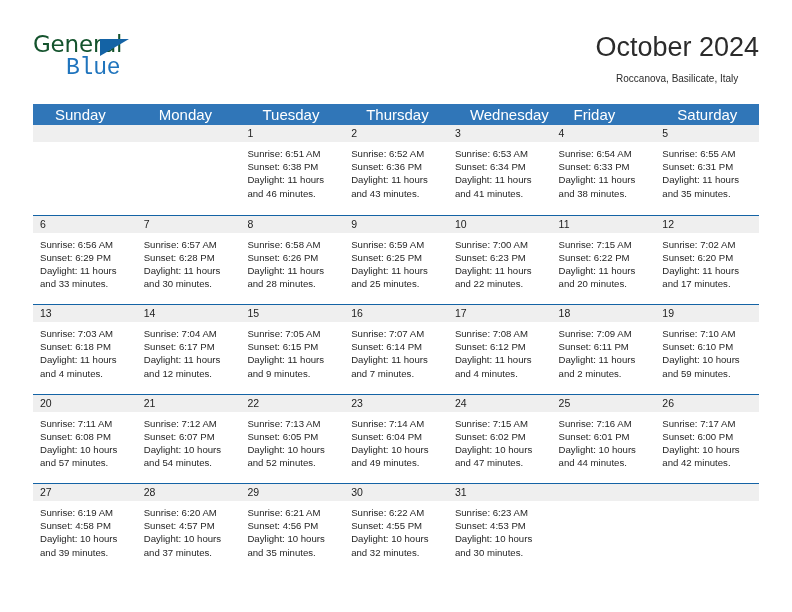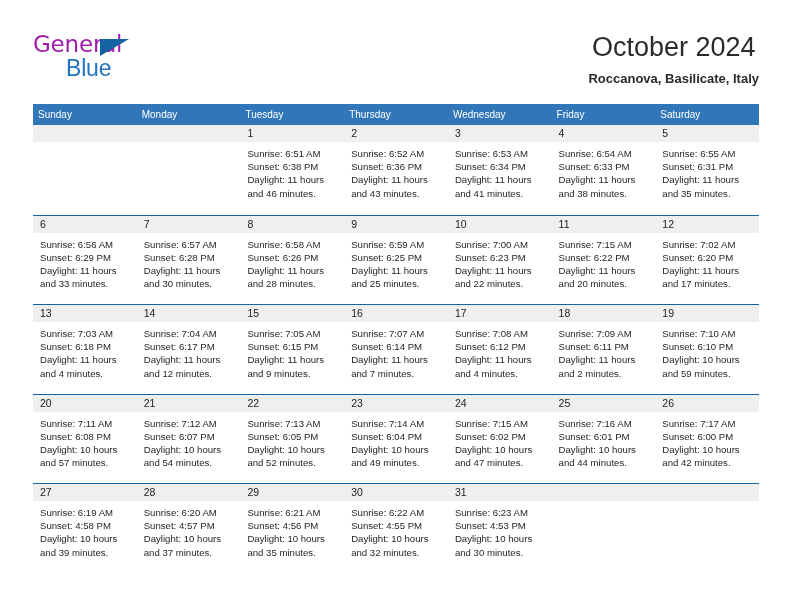--- a/index.html
+++ b/index.html
@@ -37,62 +37,62 @@
     top: 0;
     width: 180px;
     height: 52px;
   }
   .logo-general {
     position: absolute;
     left: 0;
     top: 0;
     font-size: 23px;
     letter-spacing: -0.2px;
-    color: #a21caf;
+    color: #14532d;
     font-family: "DejaVu Sans", sans-serif;
     font-weight: 400;
   }
   .logo-tri {
     position: absolute;
     left: 67px;
     top: 8px;
     width: 0;
     height: 0;
     border-left: 29px solid #1463a5;
     border-bottom: 17px solid transparent;
   }
   .logo-blue {
     position: absolute;
     left: 33px;
     top: 24px;
     font-size: 23px;
     letter-spacing: -0.2px;
     color: #1f74bd;
-    font-family: Liberation Sans, sans-serif;
+    font-family: Liberation Mono, monospace;
     font-weight: 400;
   }
 
   .title-block {
     position: absolute;
     right: 0;
     top: 0;
     text-align: center;
     margin-left: 14px;
   }
   .month-title {
     font-size: 27px;
     color: #2b2b2b;
     font-weight: 400;
     line-height: 32px;
     white-space: nowrap;
   }
   .location-title {
-    font-size: 13px;
+    font-size: 10px;
     color: #2b2b2b;
-    font-weight: 700;
+    font-weight: 400;
     line-height: 20px;
     margin-top: 6px;
     white-space: nowrap;
   }
 
   
   .calendar {
     position: absolute;
     left: 33px;
     top: 104px;
@@ -100,23 +100,23 @@
   }
 
   .dow-row {
     display: flex;
     background: #3076b8;
     height: 21px;
   }
   .dow-cell {
     flex: 1 1 0;
     color: #ffffff;
-    font-size: 10px;
+    font-size: 15px;
     line-height: 21px;
-    padding-left: 5px;
+    padding-left: 22px;
     box-sizing: border-box;
     white-space: nowrap;
     overflow: hidden;
   }
 
   .week-row {
     display: flex;
     height: 89.5px;
     border-top: 1.5px solid #1463a5;
     box-sizing: border-box;

